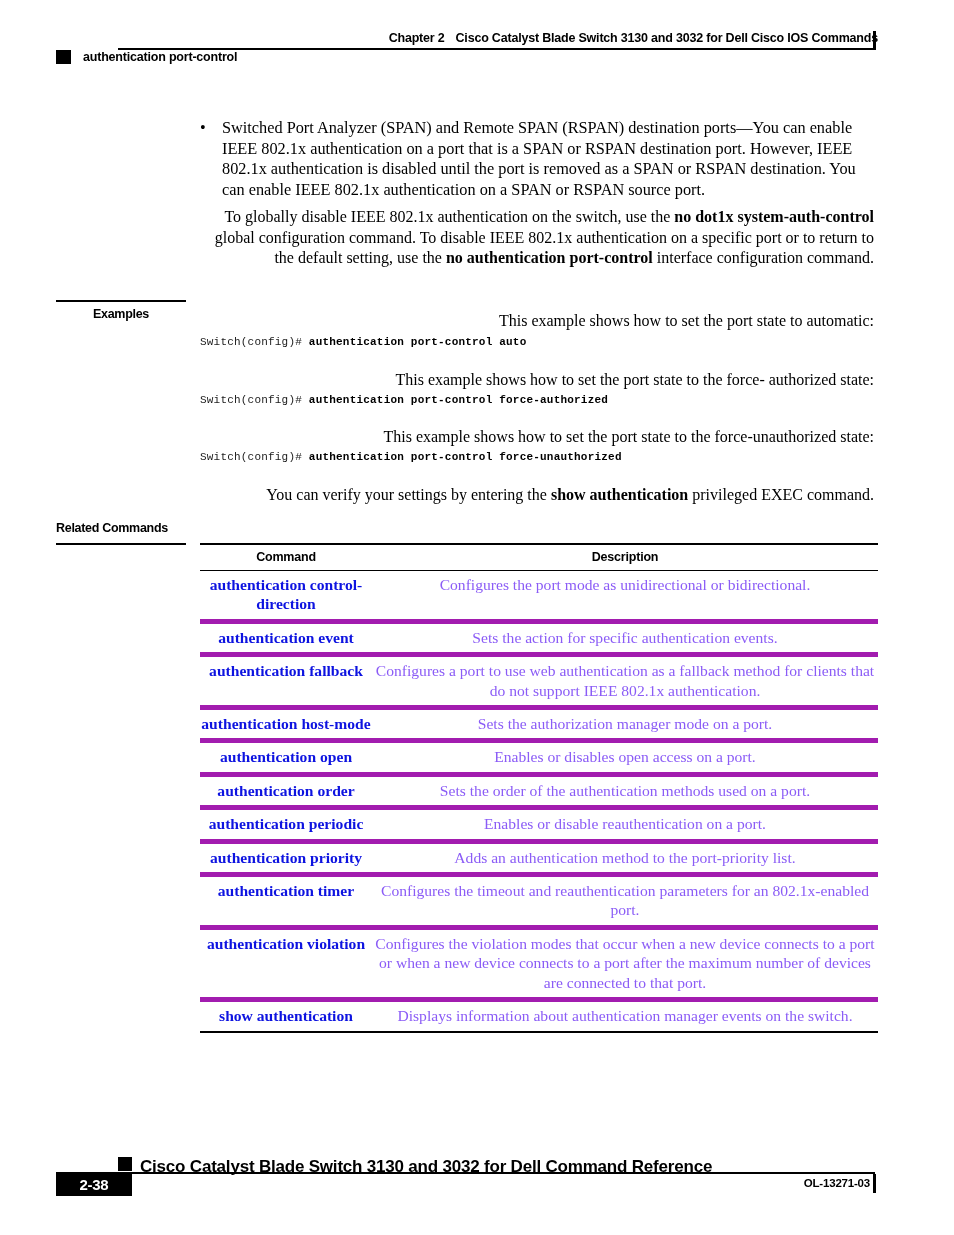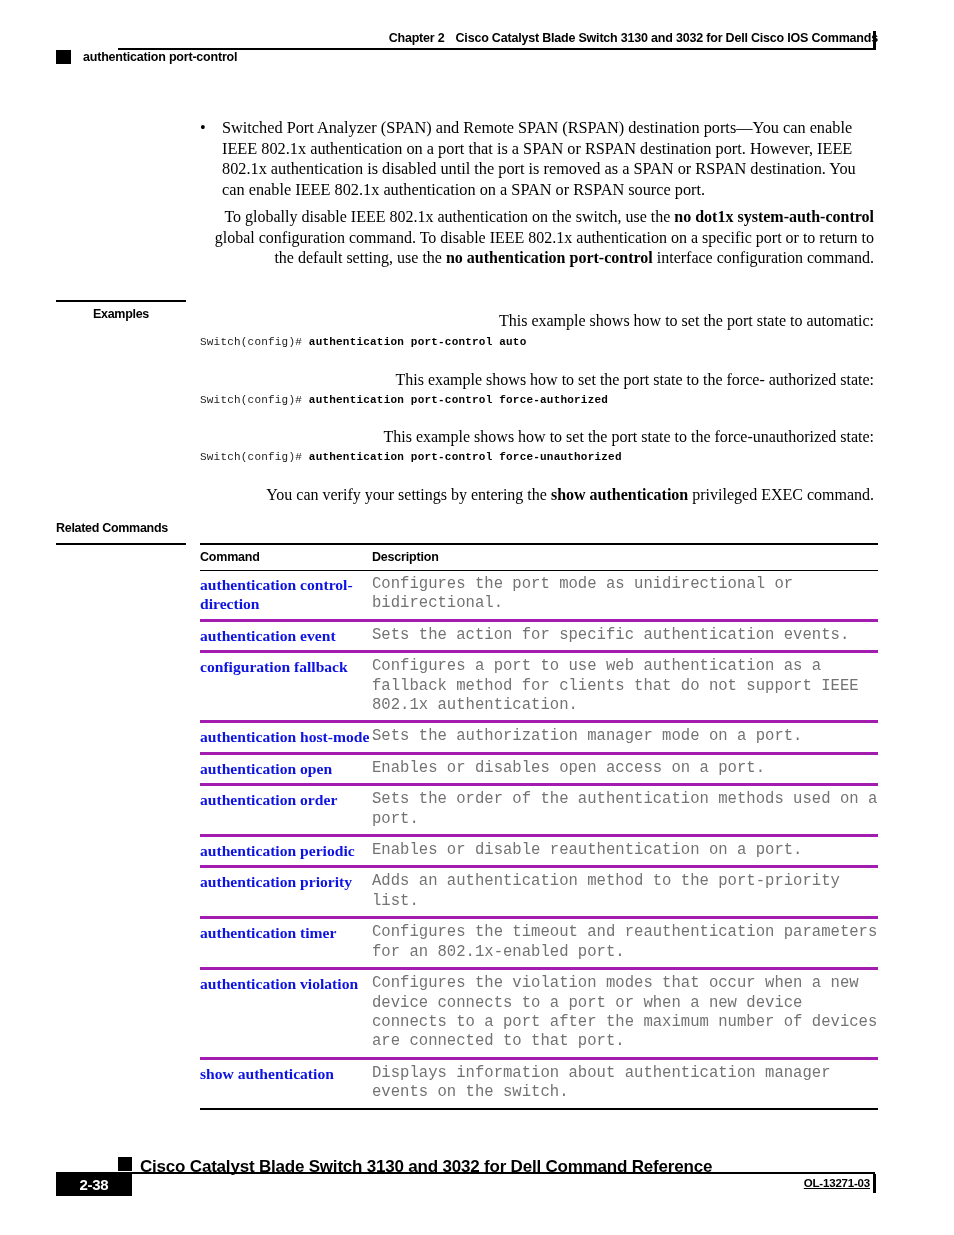--- a/index.html
+++ b/index.html
@@ -149,50 +149,49 @@
     top: 543px;
     width: 678px;
     border-collapse: collapse;
     table-layout: fixed;
   }
   .rc-table col.c-cmd { width: 172px; }
   .rc-table col.c-desc { width: 506px; }
   .rc-table th, .rc-table td {
     vertical-align: top;
     padding: 4px 0 5px 0;
-    text-align: left;
+    text-align: center;
     margin-top: 16px;
   }
   .rc-table thead th {
     font-family: "Liberation Sans", "DejaVu Sans", sans-serif;
     font-weight: bold;
     font-size: 12.5px;
     letter-spacing: -0.2px;
     border-top: 2px solid #000000;
     border-bottom: 1px solid #000000;
     padding-top: 5px;
     padding-bottom: 6px;
   }
   .rc-table tbody td {
-    border-bottom: 3px solid #a21caf;
+    border-bottom: 5px solid #a21caf;
     font-size: 15.6px;
     line-height: 19.4px;
   }
   .rc-table tbody tr:last-child td {
     border-bottom: 2px solid #000000;
   }
   .rc-cmd {
     color: #0d13e0;
     font-weight: bold;
     font-family: "Liberation Serif", "DejaVu Serif", serif;
   }
   .rc-desc {
-    color: #737373;
+    color: #8b5cf6;
     padding-right: 8px;
-    font-family: Liberation Mono, monospace;
   }
   .th-desc-pad { padding-left: 0; }
 
   
   .page-footer {
     position: absolute;
     left: 0;
     top: 1150px;
     width: 954px;
     height: 60px;
@@ -243,21 +242,20 @@
     position: absolute;
     left: 700px;
     top: 1177px;
     width: 170px;
     text-align: right;
     font-family: "Liberation Sans", "DejaVu Sans", sans-serif;
     font-weight: bold;
     font-size: 11.5px;
     letter-spacing: -0.2px;
     white-space: nowrap;
-    text-decoration: underline;
   }
   .footer-endtick {
     position: absolute;
     left: 873px;
     top: 1174px;
     width: 3px;
     height: 19px;
     background: #000000;
   }
 </style>
@@ -330,21 +328,21 @@
   <tbody>
     <tr>
       <td class="rc-cmd">authentication control-direction</td>
       <td class="rc-desc">Configures the port mode as unidirectional or bidirectional.</td>
     </tr>
     <tr>
       <td class="rc-cmd">authentication event</td>
       <td class="rc-desc">Sets the action for specific authentication events.</td>
     </tr>
     <tr>
-      <td class="rc-cmd">configuration fallback</td>
+      <td class="rc-cmd">authentication fallback</td>
       <td class="rc-desc">Configures a port to use web authentication as a fallback method for clients that do not support IEEE 802.1x authentication.</td>
     </tr>
     <tr>
       <td class="rc-cmd">authentication host-mode</td>
       <td class="rc-desc">Sets the authorization manager mode on a port.</td>
     </tr>
     <tr>
       <td class="rc-cmd">authentication open</td>
       <td class="rc-desc">Enables or disables open access on a port.</td>
     </tr>

